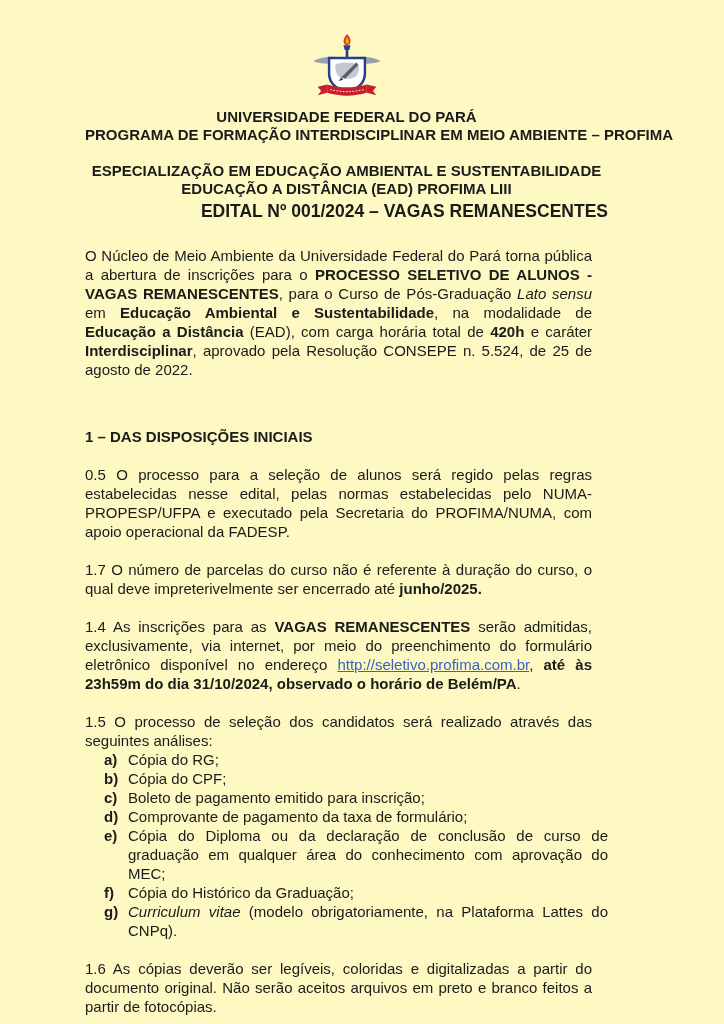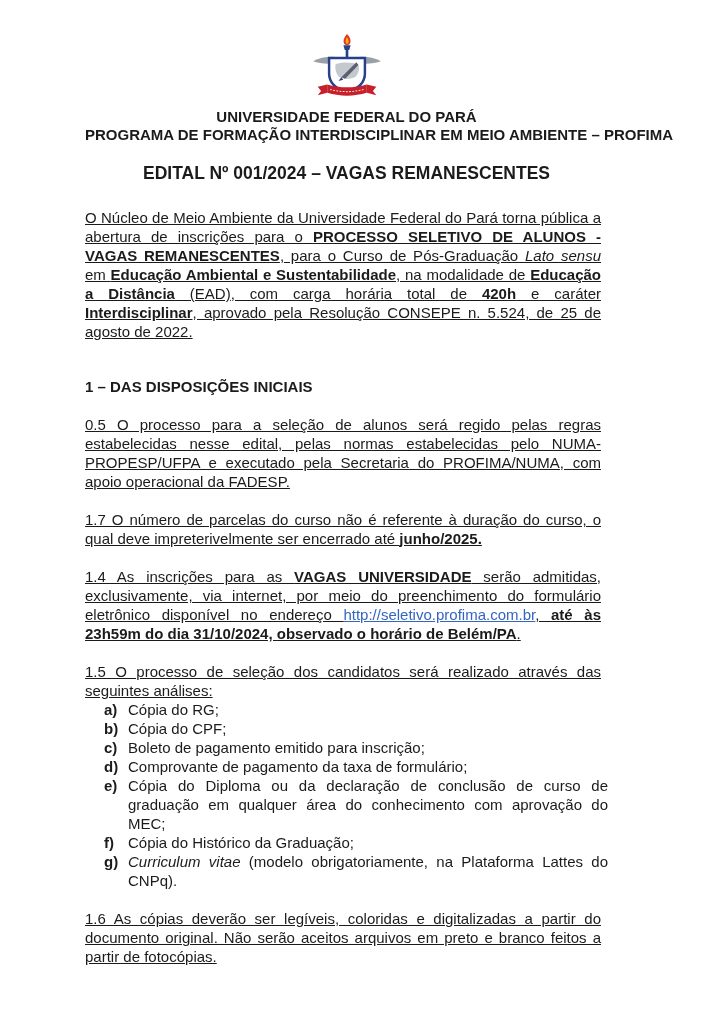--- a/index.html
+++ b/index.html
@@ -1,54 +1,53 @@
 <!DOCTYPE html>
 <html style="--link-color: #3565c0; --logo-red: #c5202c; --logo-blue: #27408b; --logo-flame-outer: #e03a22; --logo-flame-inner: #f6b40e; --logo-gray: #9aa0a8;"><head>
 <meta charset="utf-8">
 <style>
   html,body{margin:0;padding:0;background:#e8e8e8;}
   .page{
     position:relative;
     width:724px;height:1024px;
-    background:#ffffff;
+    background:#fef9c3;
     margin:0 auto;
     box-sizing:border-box;
     padding:33px 116px 0 85px;
     font-family:"Liberation Sans","DejaVu Sans",sans-serif;
     color:#1b1b1b;
     overflow:hidden;
   }
   .logo-wrap{text-align:center;margin-bottom:5px;}
   .logo-wrap svg{display:inline-block;}
   .hline{
     text-align:center;
     font-weight:bold;
     font-size:15px;
     line-height:17.5px;
     white-space:nowrap;
   }
   .titleblock{margin-top:19px;}
   .edital{
-    text-align:center;
+    text-align:right;
     font-weight:bold;
     font-size:17.5px;
     line-height:22px;
     margin-top:3px;
     white-space:nowrap;
   }
   .docbody{margin-top:24px;font-size:15px;line-height:19px;}
   .docbody p{
-    margin:0 7px 19px 0;
+    margin:0 16px 19px 0;
     text-align:justify;
-    text-decoration:underline;
   }
   .section-heading{
     font-size:15px;
     font-weight:bold;
-    margin:36px 0 19px 0;
+    margin:48px 0 19px 0;
   }
   .doc-link{color:var(--link-color,#3565c0);text-decoration:underline;cursor:pointer;}
   .doc-list{margin:0 0 19px 0;}
   .doc-li{display:flex;text-align:justify;}
   .li-letter{flex:none;width:24px;margin-left:19px;font-weight:bold;}
   .li-text{flex:1;}
 </style>
 </head>
 <body>
 
@@ -78,31 +77,33 @@
       <path d="M22 59.8 C34 63 46 63 58 59.8" stroke="#f3d9d9" stroke-width="1.1" fill="none" stroke-dasharray="2 1.4"></path>
     </svg>
   </div>
 
   <div class="header">
     <div class="hline">UNIVERSIDADE FEDERAL DO PARÁ</div>
     <div class="hline">PROGRAMA DE FORMAÇÃO INTERDISCIPLINAR EM MEIO AMBIENTE – PROFIMA</div>
   </div>
 
   <div class="titleblock">
+    <div class="hline">ESPECIALIZAÇÃO EM EDUCAÇÃO AMBIENTAL E SUSTENTABILIDADE</div>
+    <div class="hline">EDUCAÇÃO A DISTÂNCIA (EAD) PROFIMA LIII</div>
     <div class="edital">EDITAL Nº 001/2024 – VAGAS REMANESCENTES</div>
   </div>
 
   <div class="docbody">
     <p><span>O Núcleo de Meio Ambiente da Universidade Federal do Pará torna pública a abertura de inscrições para o </span><b>PROCESSO SELETIVO DE ALUNOS - VAGAS REMANESCENTES</b><span>, para o Curso de Pós-Graduação </span><i>Lato sensu</i><span> em </span><b>Educação Ambiental e Sustentabilidade</b><span>, na modalidade de </span><b>Educação a Distância</b><span> (EAD), com carga horária total de </span><b>420h</b><span> e caráter </span><b>Interdisciplinar</b><span>, aprovado pela Resolução CONSEPE n. 5.524, de 25 de agosto de 2022.</span></p>
 
     <div class="section-heading">1 – DAS DISPOSIÇÕES INICIAIS</div>
 
     <p><span>0.5 O processo para a seleção de alunos será regido pelas regras estabelecidas nesse edital, pelas normas estabelecidas pelo NUMA-PROPESP/UFPA e executado pela Secretaria do PROFIMA/NUMA, com apoio operacional da FADESP.</span></p>
     <p><span>1.7 O número de parcelas do curso não é referente à duração do curso, o qual deve impreterivelmente ser encerrado até </span><b>junho/2025.</b></p>
-    <p><span>1.4 As inscrições para as </span><b>VAGAS UNIVERSIDADE</b><span> serão admitidas, exclusivamente, via internet, por meio do preenchimento do formulário eletrônico disponível no endereço </span><a class="doc-link" href="#">http://seletivo.profima.com.br</a><span>, </span><b>até às 23h59m do dia 31/10/2024, observado o horário de Belém/PA</b><span>.</span></p>
+    <p><span>1.4 As inscrições para as </span><b>VAGAS REMANESCENTES</b><span> serão admitidas, exclusivamente, via internet, por meio do preenchimento do formulário eletrônico disponível no endereço </span><a class="doc-link" href="#">http://seletivo.profima.com.br</a><span>, </span><b>até às 23h59m do dia 31/10/2024, observado o horário de Belém/PA</b><span>.</span></p>
 
     <p style="margin-bottom:0"><span>1.5 O processo de seleção dos candidatos será realizado através das seguintes análises:</span></p>
     <div class="doc-list">
         <div class="doc-li">
           <span class="li-letter">a)</span>
           <span class="li-text"><span>Cópia do RG;</span></span>
         </div>
         <div class="doc-li">
           <span class="li-letter">b)</span>
           <span class="li-text"><span>Cópia do CPF;</span></span>

